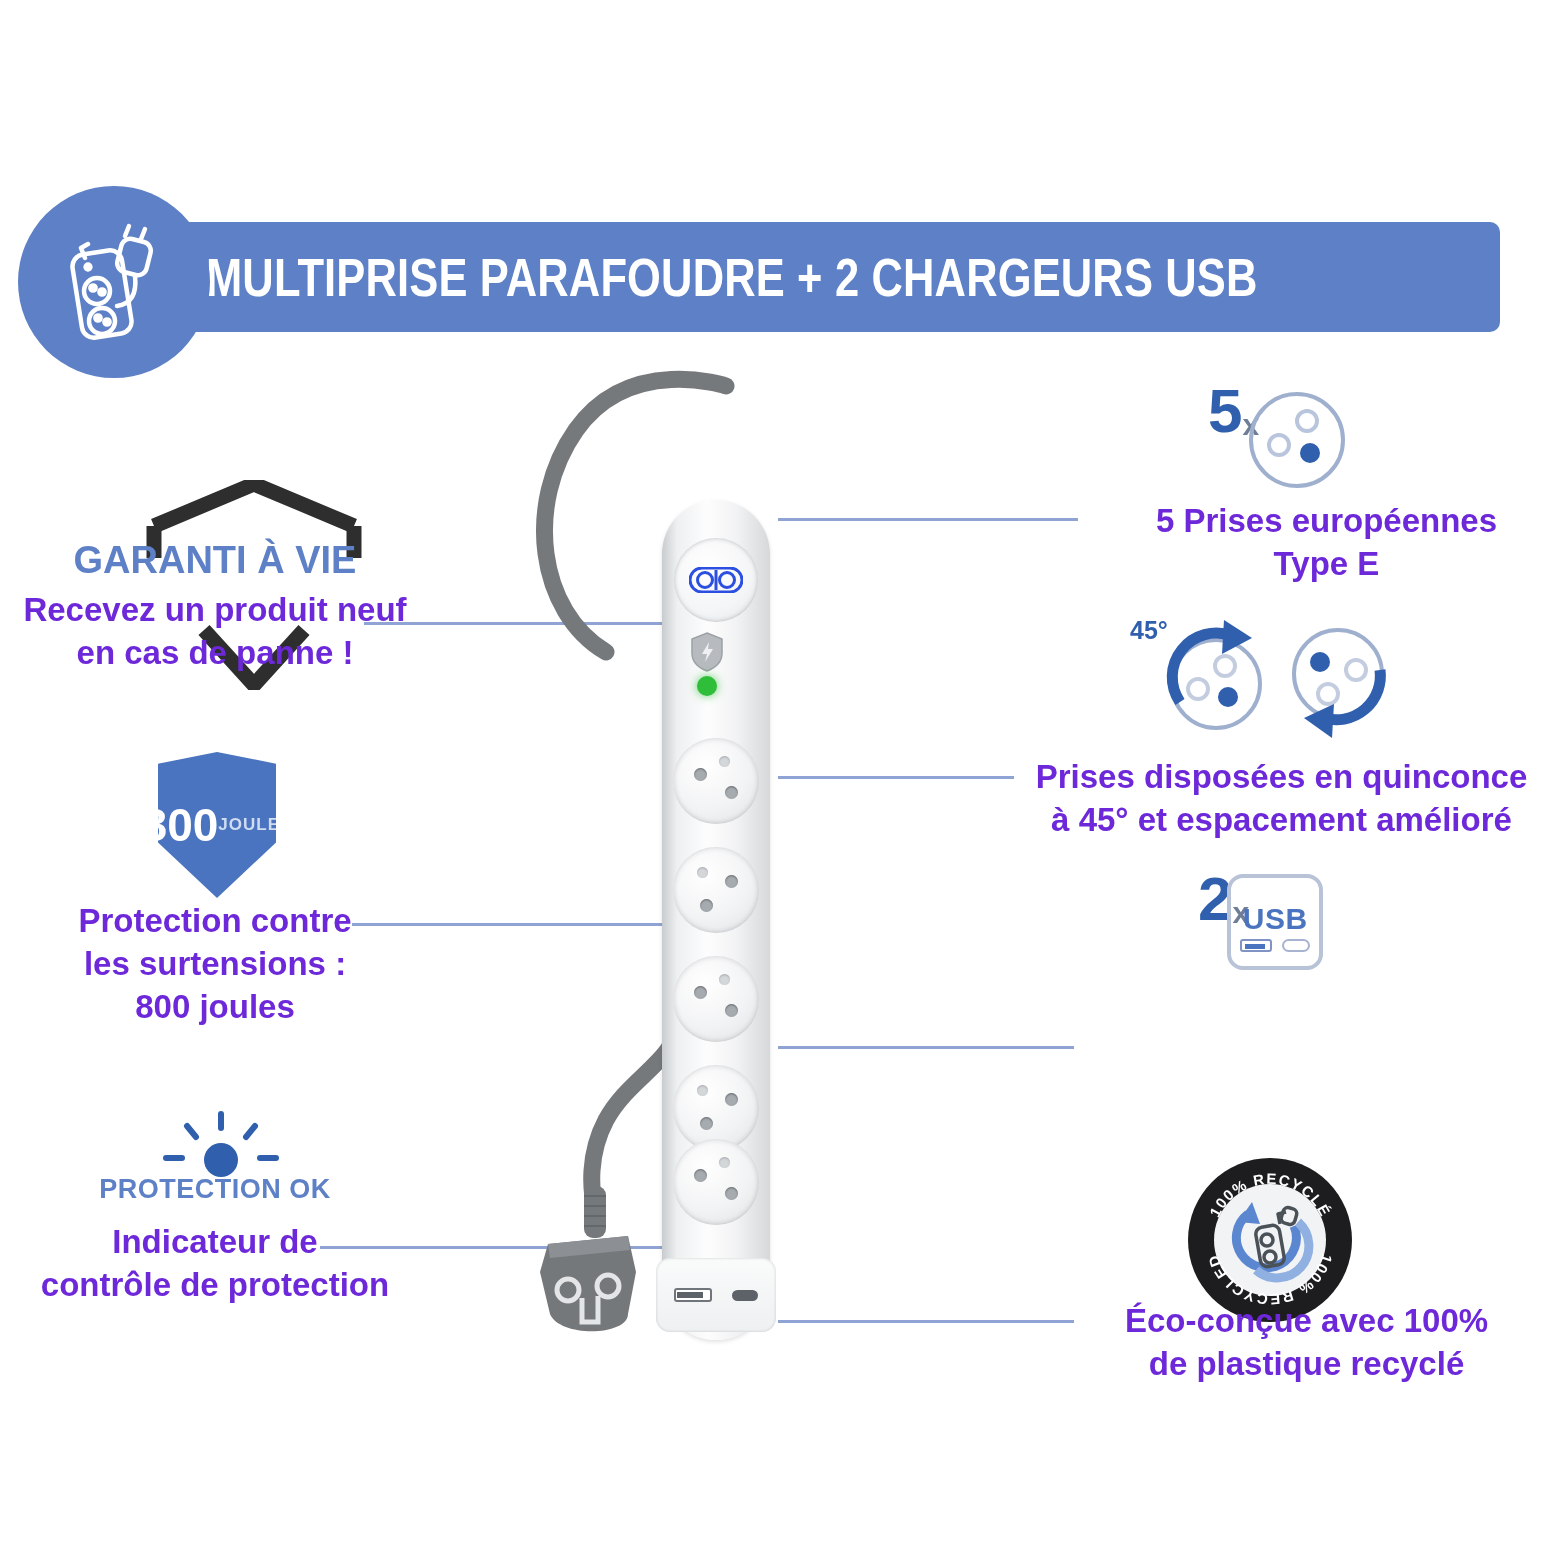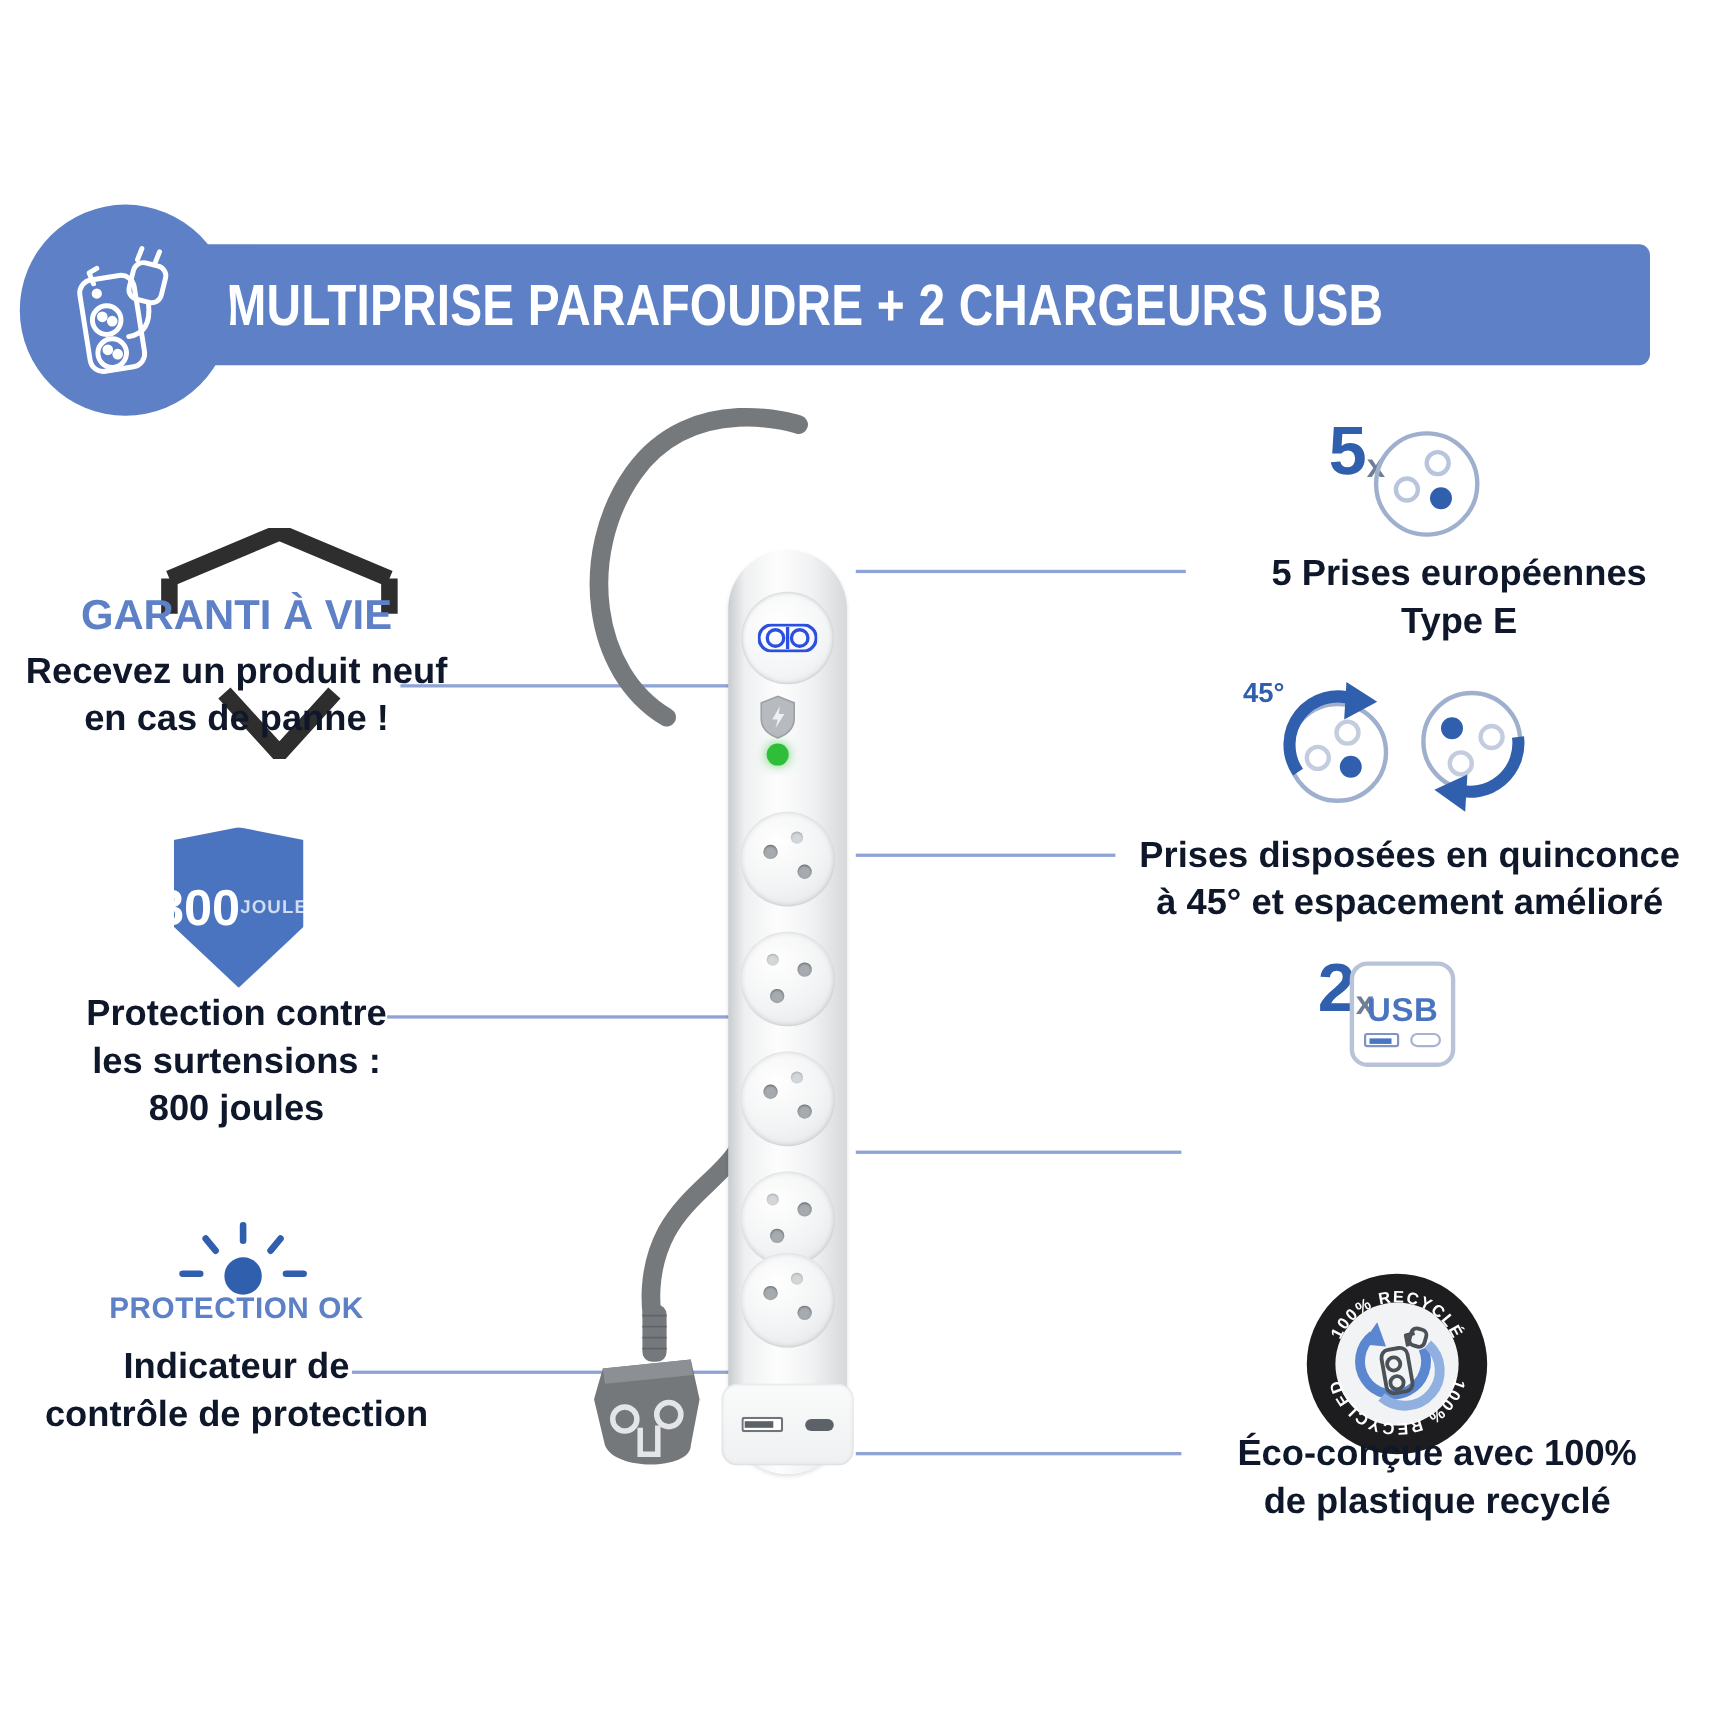--- a/index.html
+++ b/index.html
@@ -33,21 +33,21 @@
     position: absolute; left: 18px; top: 186px;
     width: 192px; height: 192px;
     border-radius: 50%;
     background: #5d80c6;
     display: flex; align-items: center; justify-content: center;
   }
 
   
   .blk { position: absolute; text-align: center; }
   .body-text {
-    color: #0f172a;
+    color: #6d28d9;
     font-size: 33px;
     font-weight: bold;
     line-height: 1.30;
     white-space: pre-line;
   }
   .accent-text {
     color: #5d80c6;
     font-weight: bold;
   }
 

